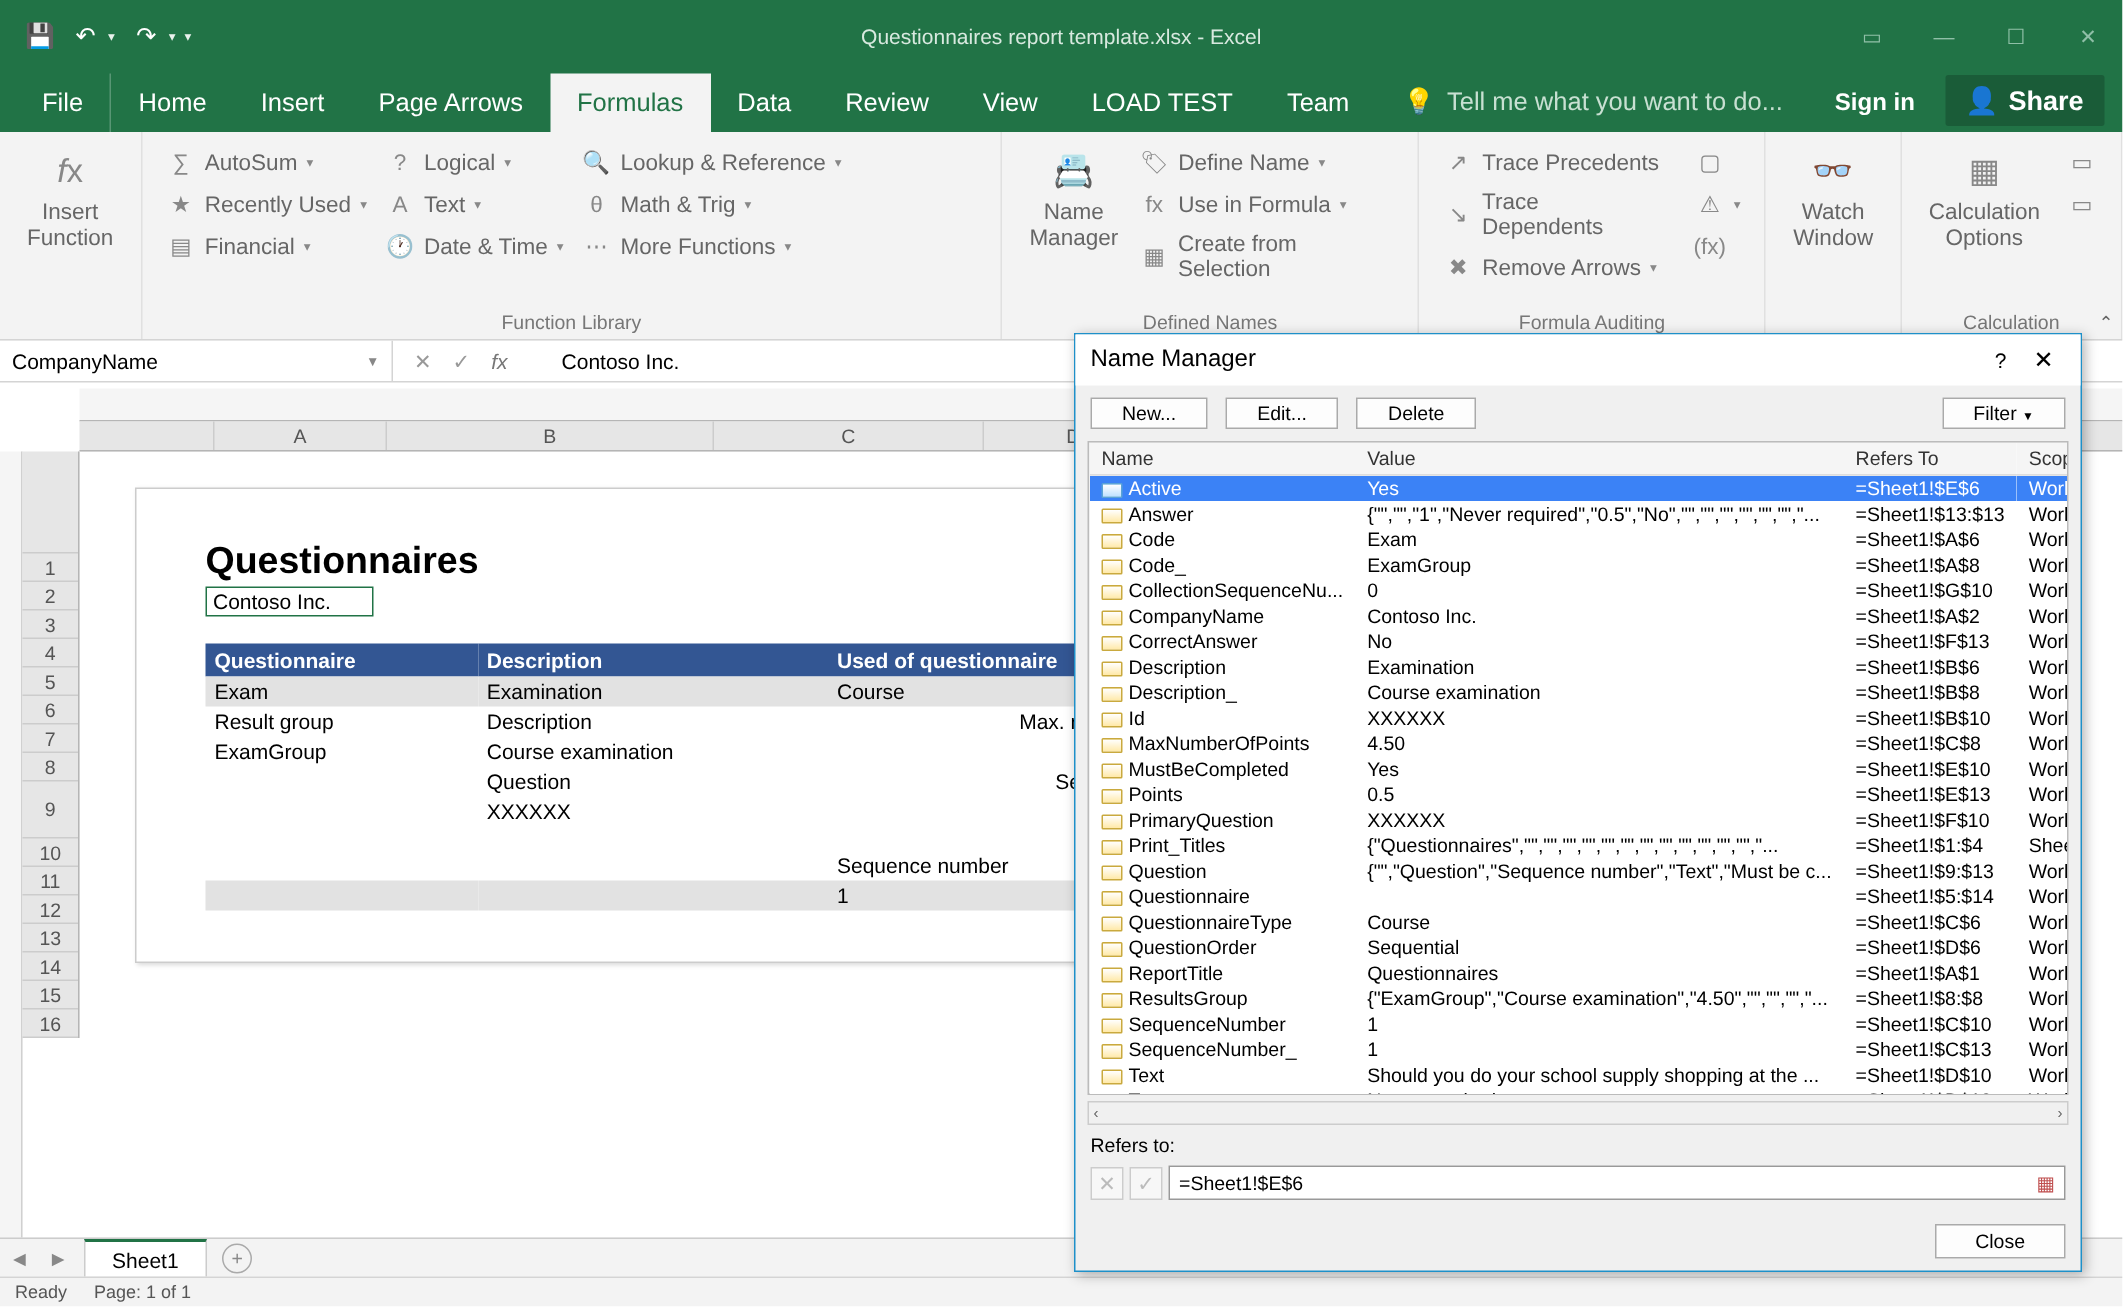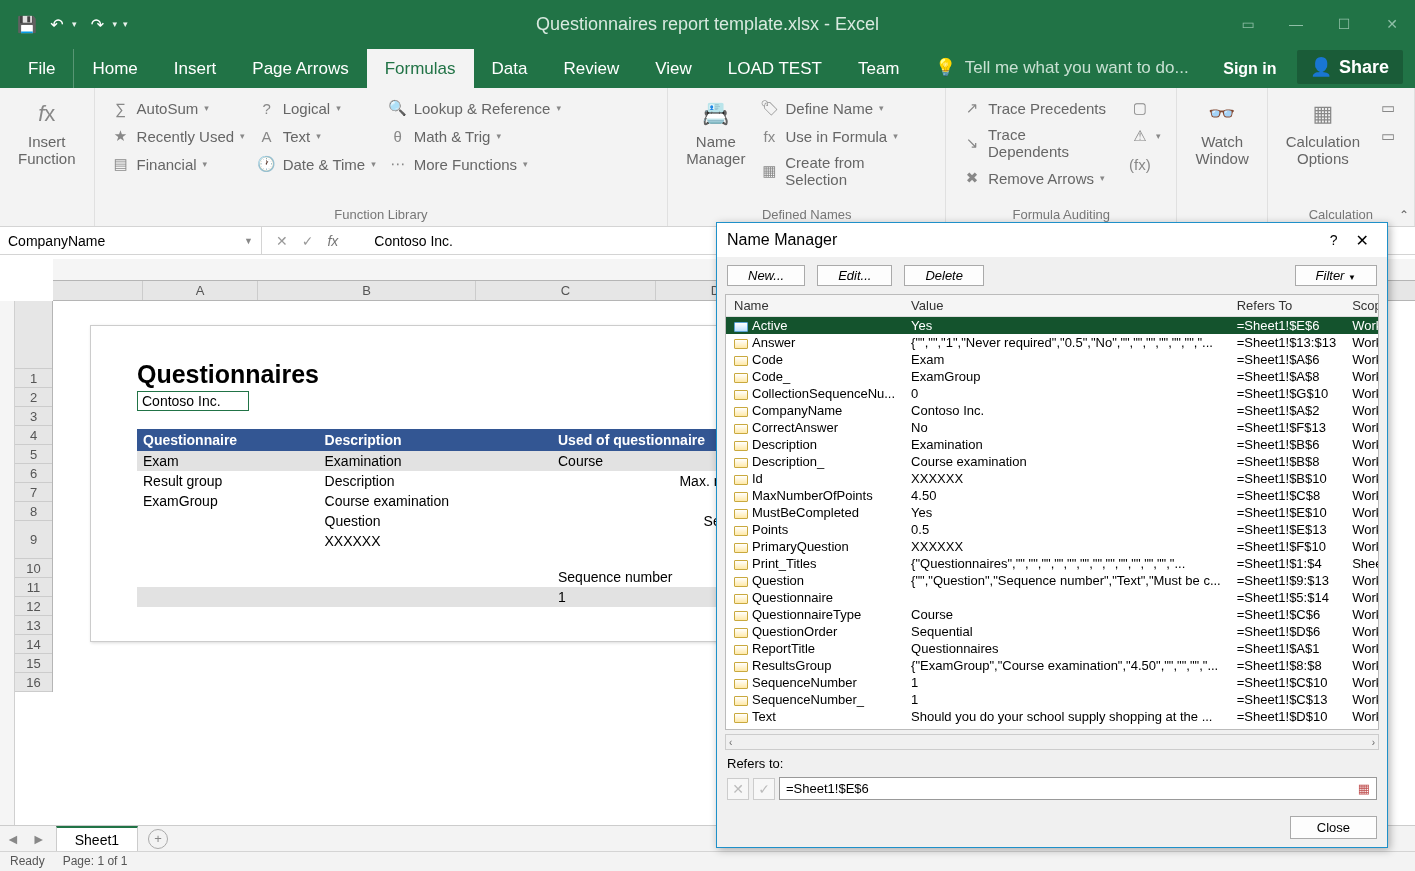--- a/index.html
+++ b/index.html
@@ -3,21 +3,21 @@
 <meta charset="utf-8">
 <style>
 * { box-sizing: border-box; margin: 0; padding: 0; font-family: "Segoe UI", Arial, sans-serif; }
 body { width: 1415px; height: 871px; background: #fff; overflow: hidden; position: relative; }
 
 
 .titlebar { height: 48px; background: #217346; display: flex; align-items: center; color: #fff; position: relative; }
 .qat { display: flex; align-items: center; gap: 12px; padding-left: 18px; }
 .qat .icon { width: 18px; height: 18px; display: flex; align-items: center; justify-content: center; }
 .qat .dd { font-size: 9px; opacity: .9; margin-left: -6px; }
-.title-text { position: absolute; left: 50%; transform: translateX(-50%); font-size: 18px; color: #d8e9df; }
+.title-text { position: absolute; left: 50%; transform: translateX(-50%); font-size: 14px; color: #d8e9df; }
 .winctrl { margin-left: auto; display: flex; gap: 2px; }
 .winctrl div { width: 46px; height: 48px; display: flex; align-items: center; justify-content: center; color: #8fbfa7; font-size: 14px; }
 
 
 .tabs { height: 40px; background: #217346; display: flex; align-items: flex-end; padding-left: 10px; gap: 0; }
 .tabs .tab { padding: 10px 18px 9px; font-size: 17px; color: #fff; cursor: pointer; }
 .tabs .tab.active { background: #f3f3f3; color: #217346; }
 .tabs .tab.file { background: transparent; color: #fff; border-right: 1px solid rgba(255,255,255,.25); }
 .tabs .tell { padding: 10px 18px; color: #c8e0d2; display: flex; align-items: center; gap: 8px; font-size: 17px; }
 .tabs .right { margin-left: auto; display: flex; align-items: center; gap: 8px; padding-right: 12px; font-weight: bold; }
@@ -70,27 +70,27 @@
 
 .status { position: absolute; bottom: 0; left: 0; right: 0; height: 20px; background: #f3f3f3; border-top: 1px solid #d4d4d4; font-size: 12px; color: #555; padding: 2px 10px; display: flex; gap: 18px; }
 
 
 .dialog { position: absolute; top: 222px; left: 716px; width: 672px; height: 626px; background: #f0f0f0; border: 1px solid #1e90c9; box-shadow: 2px 2px 8px rgba(0,0,0,.3); display: flex; flex-direction: column; }
 .dialog .dtitle { height: 34px; background: #fff; display: flex; align-items: center; padding: 0 10px; font-size: 16px; }
 .dialog .dtitle .spacer { flex: 1; }
 .dialog .dtitle .dhelp { font-size: 14px; padding: 0 10px; cursor: pointer; }
 .dialog .dtitle .dclose { font-size: 16px; padding: 0 8px; cursor: pointer; }
 .dialog .dtoolbar { padding: 8px 10px; display: flex; gap: 12px; }
-.dialog .dtoolbar button { padding: 2px 20px; font-size: 13px; border: 1px solid #aaa; background: #fdfdfd; cursor: pointer; font-style: italic; }
+.dialog .dtoolbar button { padding: 2px 20px; font-size: 13px; border: 1px solid #aaa; background: #fdfdfd; cursor: pointer; }
 .dialog .dtoolbar .flt { margin-left: auto; }
 .dialog .dtable { flex: 1; background: #fff; margin: 0 8px; border: 1px solid #bbb; overflow: auto; font-size: 13px; }
 .dialog .dtable table { width: 100%; border-collapse: collapse; }
 .dialog .dtable th { text-align: left; font-weight: normal; padding: 3px 8px; background: #f5f5f5; border-bottom: 1px solid #ddd; color: #333; }
 .dialog .dtable td { padding: 1px 8px; white-space: nowrap; overflow: hidden; text-overflow: ellipsis; }
-.dialog .dtable tr.sel td { background: #14532d; color: #fff; }
+.dialog .dtable tr.sel td { background: #3b82f6; color: #fff; }
 .dialog .dtable .nm-ic { display: inline-block; width: 14px; height: 10px; background: linear-gradient(#fff,#ffe9a8); border: 1px solid #c9a93e; border-radius: 1px; margin-right: 4px; vertical-align: middle; }
 .dialog .dtable tr.sel .nm-ic { background: linear-gradient(#fff,#bde1ff); border-color: #5aa3d6; }
 .dialog .refers { padding: 6px 10px; font-size: 13px; }
 .dialog .refers-row { display: flex; align-items: center; gap: 4px; padding: 0 10px 8px; }
 .dialog .refers-row .rbox { flex: 1; border: 1px solid #999; background: #fff; padding: 3px 6px; font-size: 13px; display: flex; justify-content: space-between; align-items: center; }
 .dialog .refers-row .sm { width: 22px; height: 22px; border: 1px solid #ccc; background: #f7f7f7; color: #bbb; display: flex; align-items: center; justify-content: center; font-size: 14px; }
 .dialog .dfooter { display: flex; justify-content: flex-end; padding: 8px 10px; }
 .dialog .dfooter button { padding: 3px 26px; font-size: 13px; border: 1px solid #aaa; background: #fdfdfd; cursor: pointer; }
 .hscroll { height: 16px; margin: 4px 8px 0; background: #f0f0f0; border: 1px solid #ccc; display:flex; justify-content:space-between; align-items:center; font-size:10px; color:#666; padding:0 3px;}
 </style>

